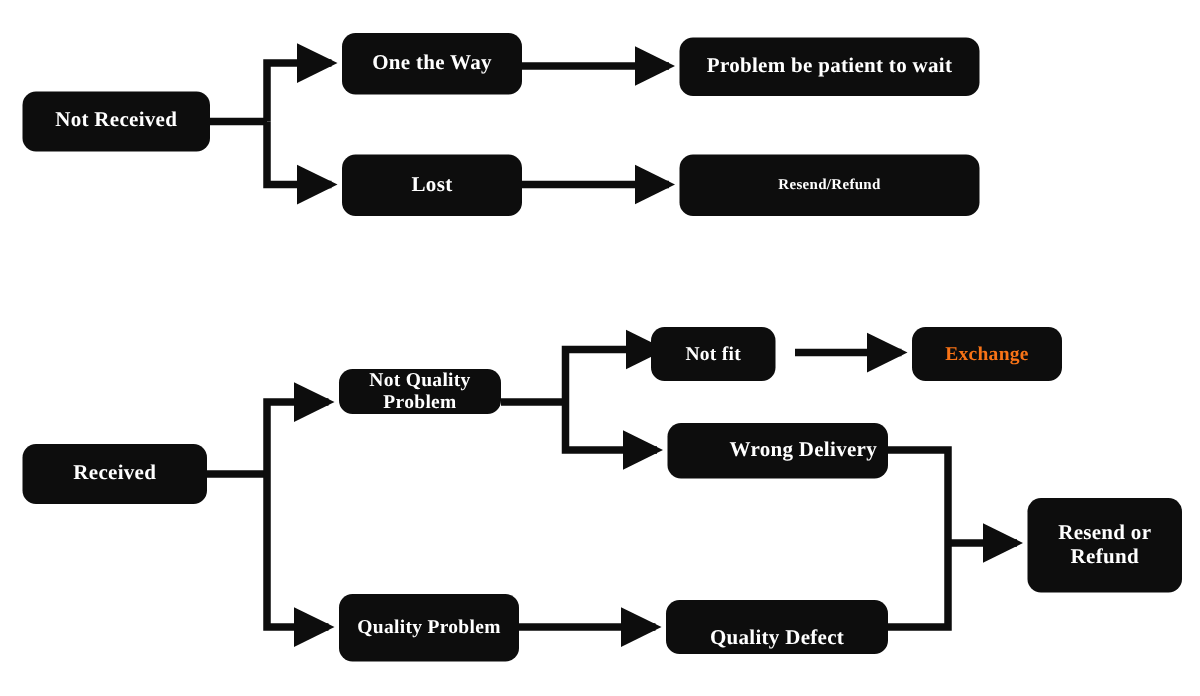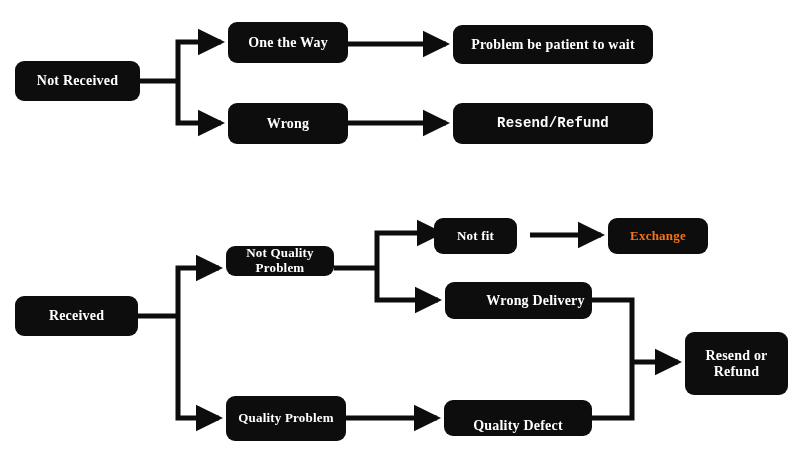--- a/index.html
+++ b/index.html
@@ -71,26 +71,26 @@
       </g>
   </svg>
   <div id="node-layer">
       <div class="node" style="left: 15px; top: 61px; width: 125px; height: 40px; font-size: 14px; background: rgb(13, 13, 13); color: rgb(255, 255, 255); border-radius: 9px;">
         <span>Not Received</span>
       </div>
       <div class="node" style="left: 228px; top: 22px; width: 120px; height: 41px; font-size: 14px; background: rgb(13, 13, 13); color: rgb(255, 255, 255); border-radius: 9px; font-family: Liberation Serif, serif;">
         <span>One the Way</span>
       </div>
       <div class="node" style="left: 228px; top: 103px; width: 120px; height: 41px; font-size: 14px; background: rgb(13, 13, 13); color: rgb(255, 255, 255); border-radius: 9px;">
-        <span>Wrong</span>
+        <span>Lost</span>
       </div>
       <div class="node" style="left: 453px; top: 25px; width: 200px; height: 39px; font-size: 14px; background: rgb(13, 13, 13); color: rgb(255, 255, 255); border-radius: 9px;">
         <span>Problem be patient to wait</span>
       </div>
-      <div class="node" style="left: 453px; top: 103px; width: 200px; height: 41px; font-size: 14px; background: rgb(13, 13, 13); color: rgb(255, 255, 255); border-radius: 9px; font-family: Liberation Mono, monospace;">
+      <div class="node" style="left: 453px; top: 103px; width: 200px; height: 41px; font-size: 10px; background: rgb(13, 13, 13); color: rgb(255, 255, 255); border-radius: 9px;">
         <span>Resend/Refund</span>
       </div>
       <div class="node" style="left: 15px; top: 296px; width: 123px; height: 40px; font-size: 14px; background: rgb(13, 13, 13); color: rgb(255, 255, 255); border-radius: 9px;">
         <span>Received</span>
       </div>
       <div class="node" style="left: 226px; top: 246px; width: 108px; height: 30px; font-size: 13px; background: rgb(13, 13, 13); color: rgb(255, 255, 255); border-radius: 9px;">
         <span>Not Quality Problem</span>
       </div>
       <div class="node" style="left: 226px; top: 396px; width: 120px; height: 45px; font-size: 13px; background: rgb(13, 13, 13); color: rgb(255, 255, 255); border-radius: 9px;">
         <span>Quality Problem</span>

